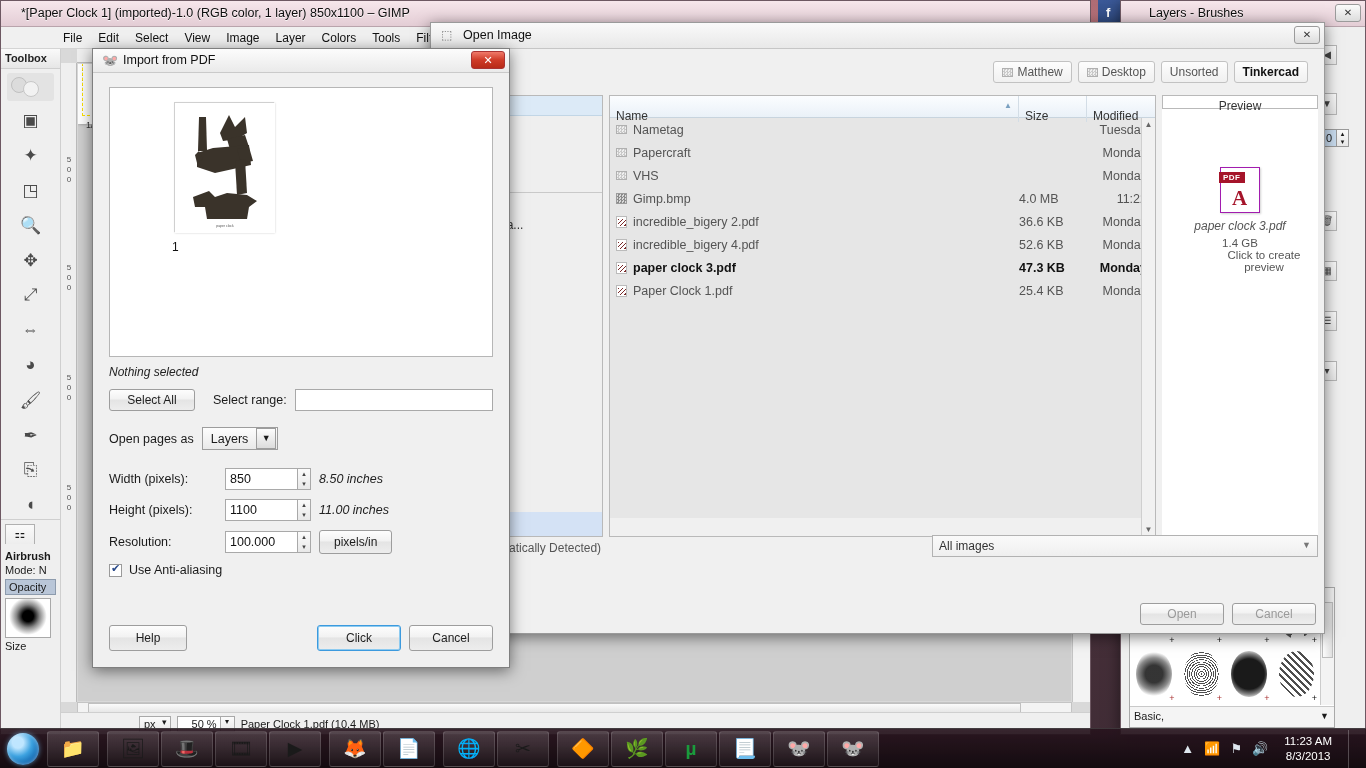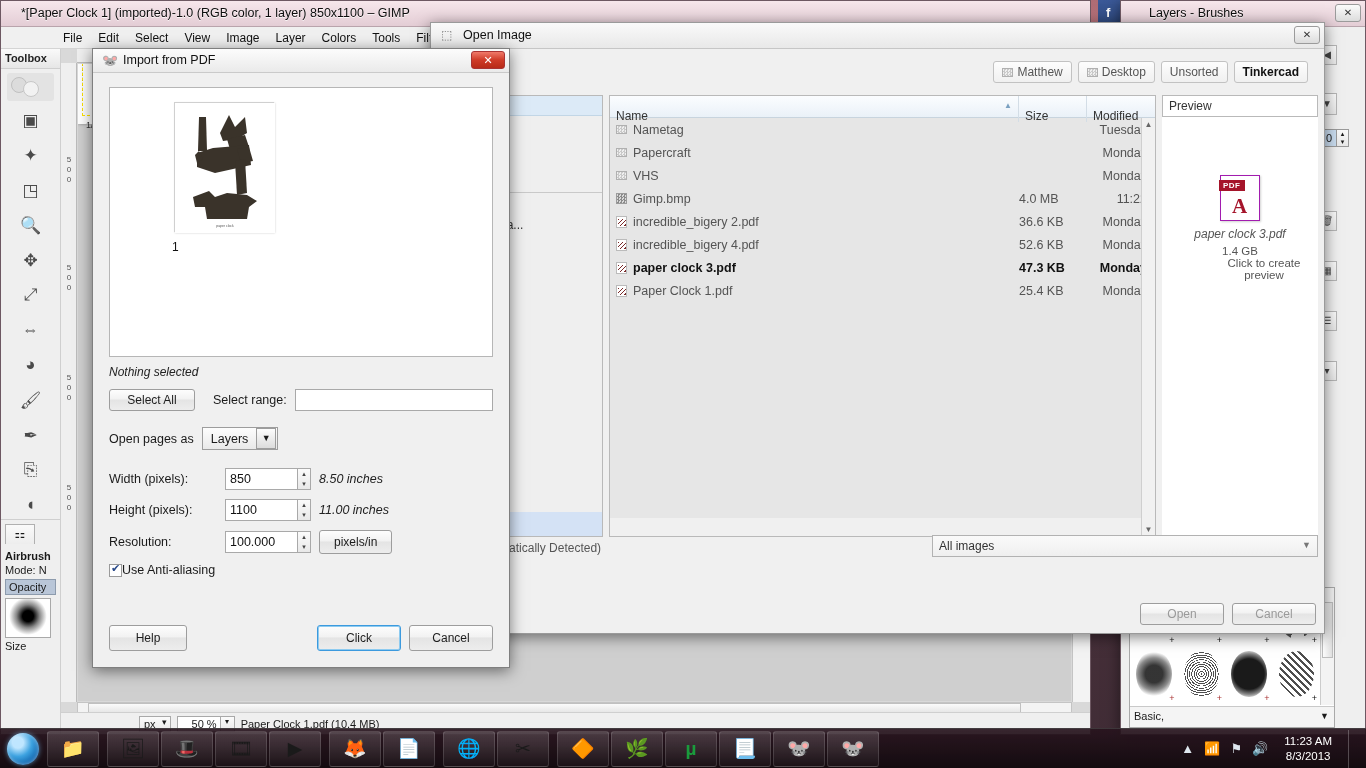--- a/index.html
+++ b/index.html
@@ -177,22 +177,22 @@
   .pdf-ico:after { content:""; position:absolute; left:1px; top:2px; width:8px; height:7px;
     background:repeating-linear-gradient(135deg,#7a2a2a 0 1px,transparent 1px 3px); }
   .bmp-ico { width:11px; height:11px; display:inline-block;
     background:repeating-conic-gradient(#8a8a8a 0 25%, #d8d8d8 0 50%) 0 0/3px 3px;
     border:1px solid #9b9b9b; }
   #fl-scroll { position:absolute; right:0; top:22px; bottom:0; width:14px;
                background:#f1f1f1; border-left:1px solid #cfcfcf; }
   #fl-scroll .up, #fl-scroll .dn { height:13px; text-align:center; font-size:8px;
     line-height:13px; color:#666; }
   #preview { width:156px; border:0; background:#fff; }
-  #pv-head { border:1px solid #b9b9b9; height:22px; background:#fff; font-size:12px;
-             padding:3px 6px; color:#333; }
+  #pv-head { border:1px solid #b9b9b9; height:14px; background:#fff; font-size:12px;
+             padding:3px 6px; color:#333;text-align:center; }
   #pv-body { border:0; height:214px; background:#fff; text-align:center;
              position:relative; }
   #pv-fname { font-style:italic; font-size:12px; color:#555; margin-top:6px; }
   #pv-size { font-size:11.5px; color:#555; margin-top:4px; }
   #pv-hint { font-size:11.5px; color:#555;padding-left:48px; }
   .pdf-big { width:40px; height:46px; margin:58px auto 0; position:relative;
     background:#fff; border:1px solid #a21caf;
     box-shadow:1px 1px 2px rgba(0,0,0,.18); }
   .pdf-big .tag { position:absolute; left:-2px; top:4px; background:#a5142a; color:#fff;
     font-size:8px; padding:1px 4px; font-weight:bold; letter-spacing:.5px; }
@@ -234,21 +234,21 @@
   .spin .ar { width:14px; border:1px solid #a9a9a9; background:linear-gradient(180deg,#fbfbfb,#e8e8e8);
     display:flex; flex-direction:column; }
   .spin .ar span { flex:1; font-size:7px; text-align:center; line-height:10px; color:#444; }
   .inchlbl { font-style:italic; font-size:12.5px; color:#222; }
   .dropdown { border:1px solid #9d9d9d; background:linear-gradient(180deg,#fdfdfd,#e9e9e9);
     height:23px; display:flex; align-items:center; font-size:12.5px; }
   .dropdown .txt { padding:0 8px; }
   .dropdown .arwbox { width:20px; height:21px; margin:0 1px 0 0;
     border:1px solid #9d9d9d; background:linear-gradient(180deg,#fdfdfd,#dcdcdc);
     text-align:center; font-size:9px; line-height:19px; }
-  #pd-checkrow { display:flex; align-items:center; margin-top:8px; font-size:12.5px; }
+  #pd-checkrow { display:flex; align-items:center; gap:7px; margin-top:8px; font-size:12.5px; }
   .chk { width:13px; height:13px; border:1px solid #9a9a9a; background:#fff;
     display:inline-block; position:relative; }
   .chk:after { content:"✔"; position:absolute; left:1px; top:-3px; font-size:11px; color:#2a4a8a; }
   #pd-buttons { position:absolute; left:16px; right:16px; bottom:16px; display:flex; }
   #pd-buttons .right { margin-left:auto; display:flex; gap:8px; }
 
   
   .peek { position:absolute; }
   #peek-fb { left:1098px; top:0; width:268px; height:26px;
     background:linear-gradient(180deg,#3b5998,#2f4a80); color:#fff; font-size:11px; }

